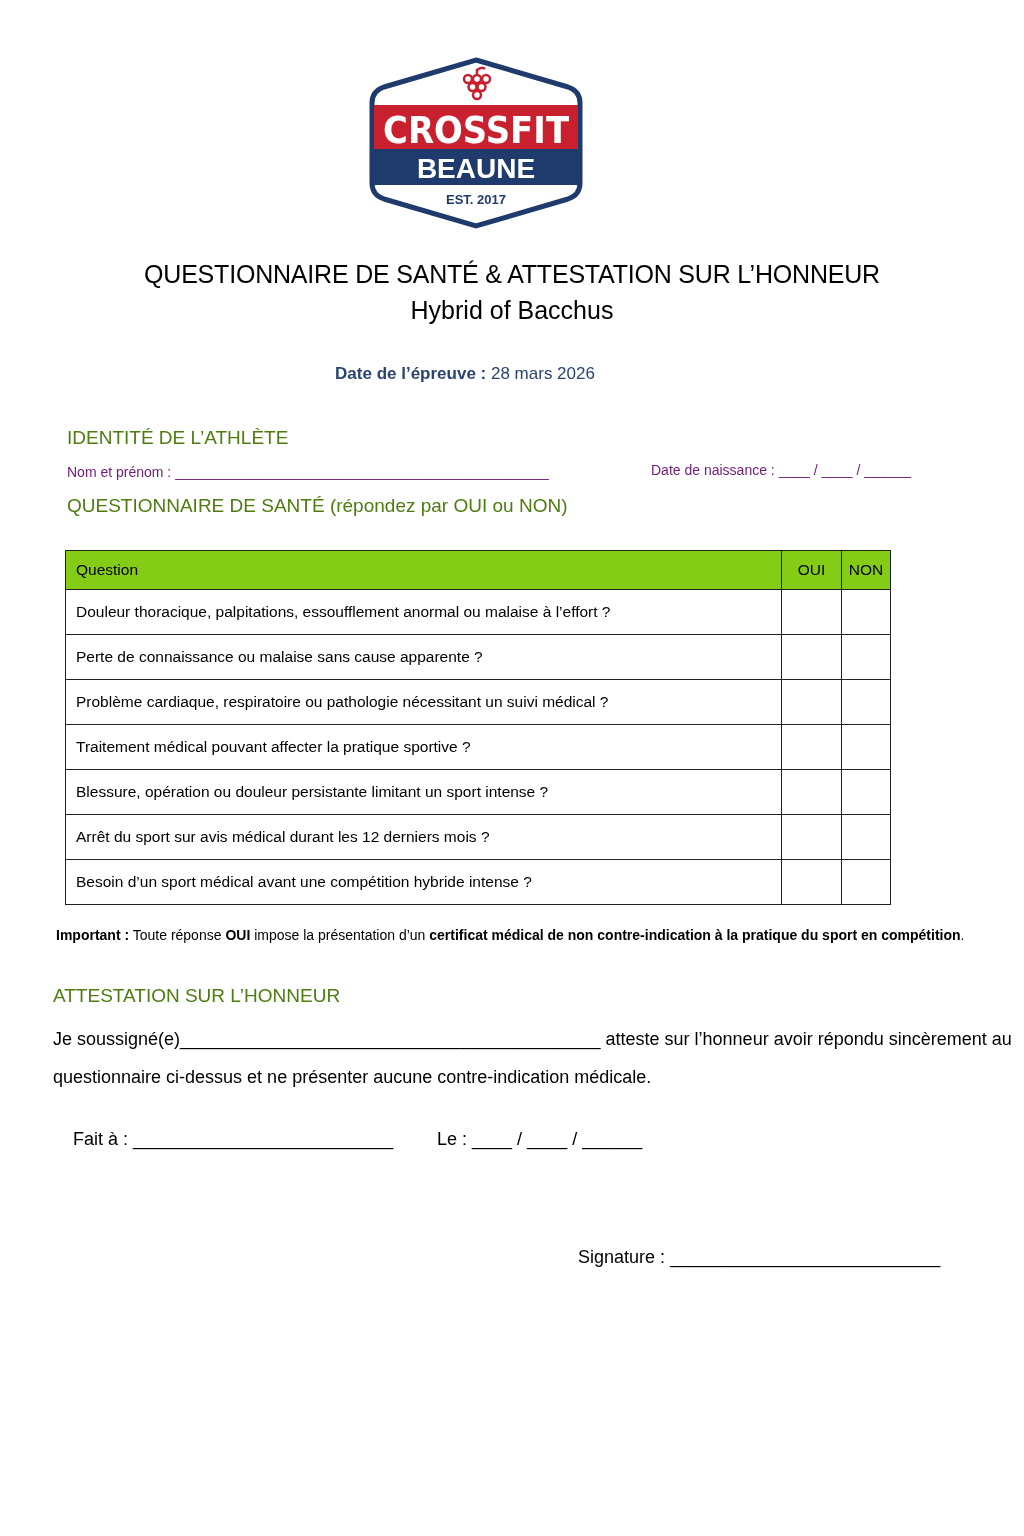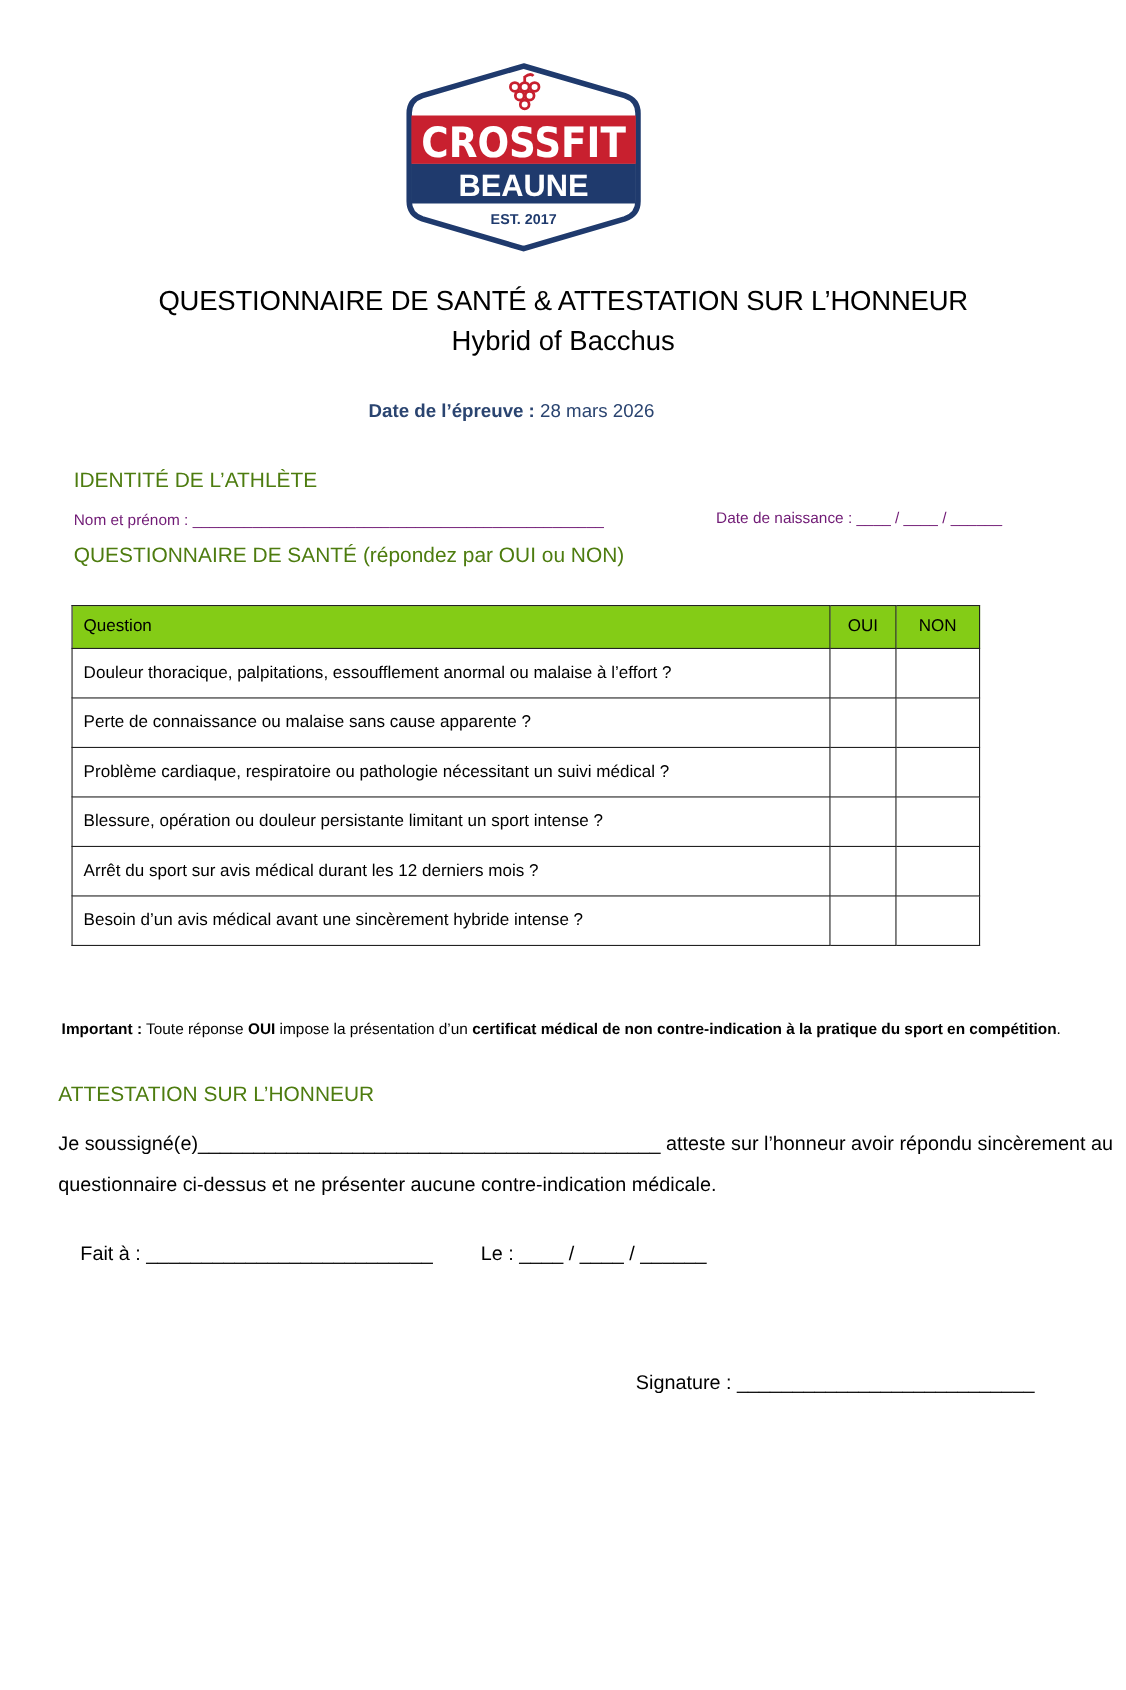--- a/index.html
+++ b/index.html
@@ -12,21 +12,21 @@
     .title2 { top: 296px; font-size: 25px; }
     .date-line { left: 0; width: 930px; top: 364px; text-align: center; font-size: 17px; color: #2a4470; }
     .date-line b { font-weight: bold; }
     .section { color: #4d7c0f; font-size: 19px; }
     .small { font-size: 14px; color: #701a75; }
     table.q { position: absolute; left: 65px; top: 550px; width: 826px; border-collapse: collapse; }
     table.q td, table.q th { border: 1.5px solid #222; font-size: 15.5px; font-weight: normal; text-align: left; padding: 0 10px; }
     table.q th { background: #84cc16; height: 39px; }
     table.q td { height: 45px; }
     table.q .c-oui { width: 60px; text-align: center; padding: 0; }
-    table.q .c-non { width: 76px; text-align: center; padding: 0; }
+    table.q .c-non { width: 49px; text-align: center; padding: 0; }
     .important { left: 56px; top: 926px; width: 930px; font-size: 14px; line-height: 19px; }
     .important b { font-weight: bold; }
     .body-text { font-size: 18px; }
   </style>
 </head>
 <body>
 
 <div class="abs logo">
   <svg width="216" height="172" viewBox="0 0 216 172" xmlns="http://www.w3.org/2000/svg">
     <path d="M108 3 L200 30 Q212 34 212 46 L212 126 Q212 138 200 142 L108 169 L16 142 Q4 138 4 126 L4 46 Q4 34 16 30 Z" fill="#ffffff" stroke="#1f3a6d" stroke-width="5"></path>
@@ -87,31 +87,36 @@
       <td>Perte de connaissance ou malaise sans cause apparente ?</td>
       <td class="c-oui"></td>
       <td class="c-non"></td>
     </tr>
     <tr>
       <td>Problème cardiaque, respiratoire ou pathologie nécessitant un suivi médical ?</td>
       <td class="c-oui"></td>
       <td class="c-non"></td>
     </tr>
     <tr>
+      <td>Traitement médical pouvant affecter la pratique sportive ?</td>
+      <td class="c-oui"></td>
+      <td class="c-non"></td>
+    </tr>
+    <tr>
       <td>Blessure, opération ou douleur persistante limitant un sport intense ?</td>
       <td class="c-oui"></td>
       <td class="c-non"></td>
     </tr>
     <tr>
       <td>Arrêt du sport sur avis médical durant les 12 derniers mois ?</td>
       <td class="c-oui"></td>
       <td class="c-non"></td>
     </tr>
     <tr>
-      <td>Besoin d’un avis médical avant une sincèrement hybride intense ?</td>
+      <td>Besoin d’un sport médical avant une compétition hybride intense ?</td>
       <td class="c-oui"></td>
       <td class="c-non"></td>
     </tr>
   </tbody>
 </table>
 
 <div class="abs important"><b>Important :</b><span> Toute réponse </span><b>OUI</b><span> impose la présentation d’un </span><b>certificat médical de non contre-indication à la pratique du sport en compétition</b><span>.</span></div>
 
 <div class="abs section" style="left:53px; top:985px;">ATTESTATION SUR L’HONNEUR</div>
 <div class="abs body-text" style="left:53px; top:1029px;">

